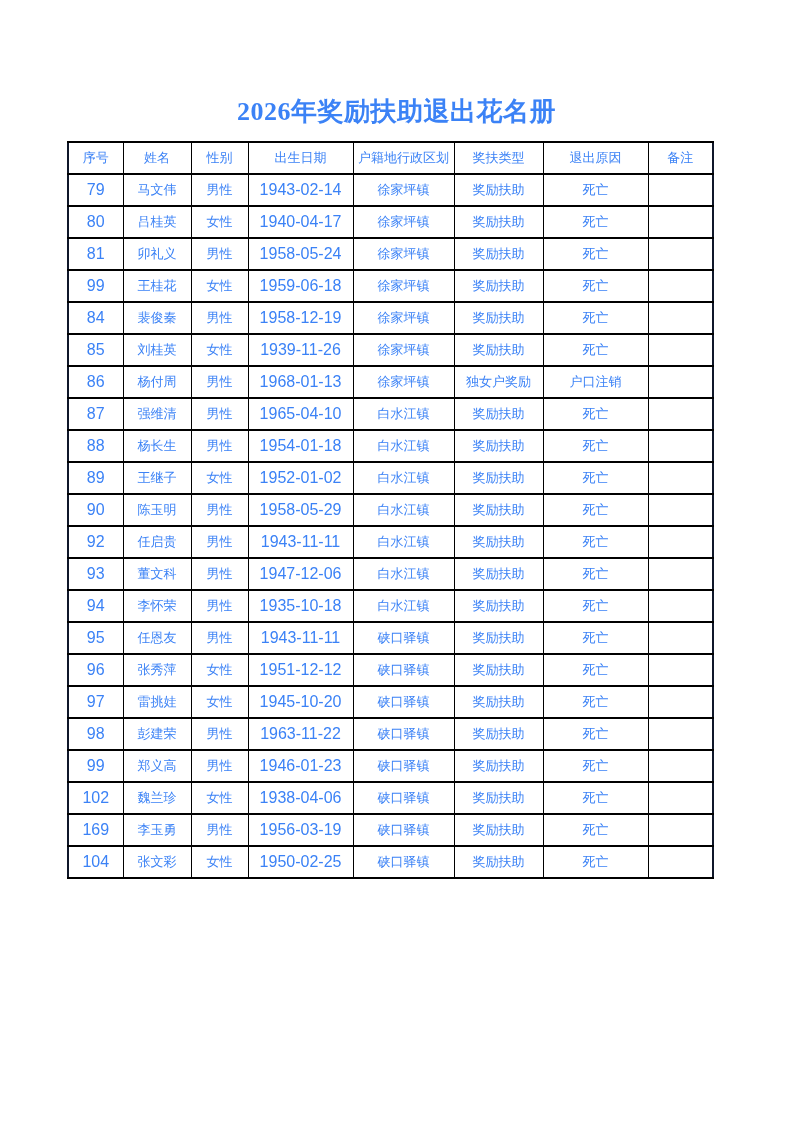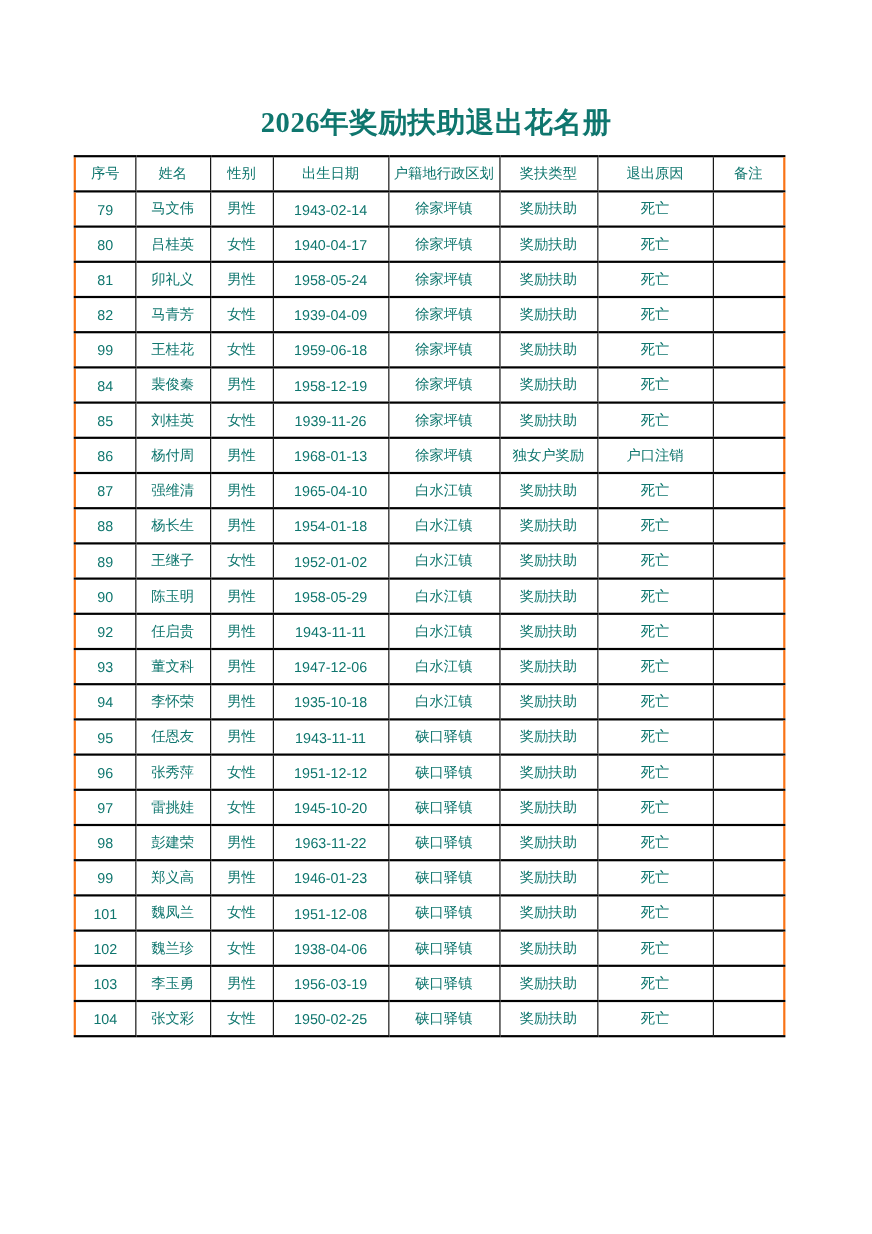--- a/index.html
+++ b/index.html
@@ -5,21 +5,21 @@
   html, body {
     margin: 0;
     padding: 0;
     background: #ffffff;
   }
   .page {
     position: relative;
     width: 793px;
     height: 1018px;
     background: #ffffff;
-    color: #0f766e;
+    color: #3b82f6;
     font-family: "Liberation Serif", serif;
     overflow: hidden;
   }
   .doc-title {
     position: absolute;
     top: 97px;
     left: 0;
     width: 100%;
     margin: 0;
     text-align: center;
@@ -28,39 +28,39 @@
     font-weight: bold;
     letter-spacing: 0.5px;
     font-family: "Liberation Serif", serif;
   }
   table.roster {
     position: absolute;
     left: 67px;
     top: 141px;
     border-collapse: collapse;
     table-layout: fixed;
-    border: 2px solid #f97316;
+    border: 2px solid #0f172a;
   }
   table.roster th,
   table.roster td {
     border: 1px solid #000000;
     border-top-width: 2px;
     border-bottom-width: 2px;
     height: 30px;
     padding: 0 2px;
     text-align: center;
     vertical-align: middle;
     font-size: 13px;
     font-weight: normal;
     white-space: nowrap;
     overflow: hidden;
   }
   table.roster .num {
     font-family: "Liberation Sans", sans-serif;
-    font-size: 13px;
+    font-size: 16px;
   }
   col.c-index    { width: 55px; }
   col.c-name     { width: 68px; }
   col.c-gender   { width: 57px; }
   col.c-birth    { width: 105px; }
   col.c-region   { width: 101px; }
   col.c-type     { width: 89px; }
   col.c-reason   { width: 105px; }
   col.c-remarks  { width: 65px; }
 </style>
@@ -118,30 +118,20 @@
           <td class="num">81</td>
           <td>卯礼义</td>
           <td>男性</td>
           <td class="num">1958-05-24</td>
           <td>徐家坪镇</td>
           <td>奖励扶助</td>
           <td>死亡</td>
           <td></td>
         </tr>
         <tr>
-          <td class="num">82</td>
-          <td>马青芳</td>
-          <td>女性</td>
-          <td class="num">1939-04-09</td>
-          <td>徐家坪镇</td>
-          <td>奖励扶助</td>
-          <td>死亡</td>
-          <td></td>
-        </tr>
-        <tr>
           <td class="num">99</td>
           <td>王桂花</td>
           <td>女性</td>
           <td class="num">1959-06-18</td>
           <td>徐家坪镇</td>
           <td>奖励扶助</td>
           <td>死亡</td>
           <td></td>
         </tr>
         <tr>
@@ -288,41 +278,31 @@
           <td class="num">99</td>
           <td>郑义高</td>
           <td>男性</td>
           <td class="num">1946-01-23</td>
           <td>硖口驿镇</td>
           <td>奖励扶助</td>
           <td>死亡</td>
           <td></td>
         </tr>
         <tr>
-          <td class="num">101</td>
-          <td>魏凤兰</td>
-          <td>女性</td>
-          <td class="num">1951-12-08</td>
-          <td>硖口驿镇</td>
-          <td>奖励扶助</td>
-          <td>死亡</td>
-          <td></td>
-        </tr>
-        <tr>
           <td class="num">102</td>
           <td>魏兰珍</td>
           <td>女性</td>
           <td class="num">1938-04-06</td>
           <td>硖口驿镇</td>
           <td>奖励扶助</td>
           <td>死亡</td>
           <td></td>
         </tr>
         <tr>
-          <td class="num">103</td>
+          <td class="num">169</td>
           <td>李玉勇</td>
           <td>男性</td>
           <td class="num">1956-03-19</td>
           <td>硖口驿镇</td>
           <td>奖励扶助</td>
           <td>死亡</td>
           <td></td>
         </tr>
         <tr>
           <td class="num">104</td>

